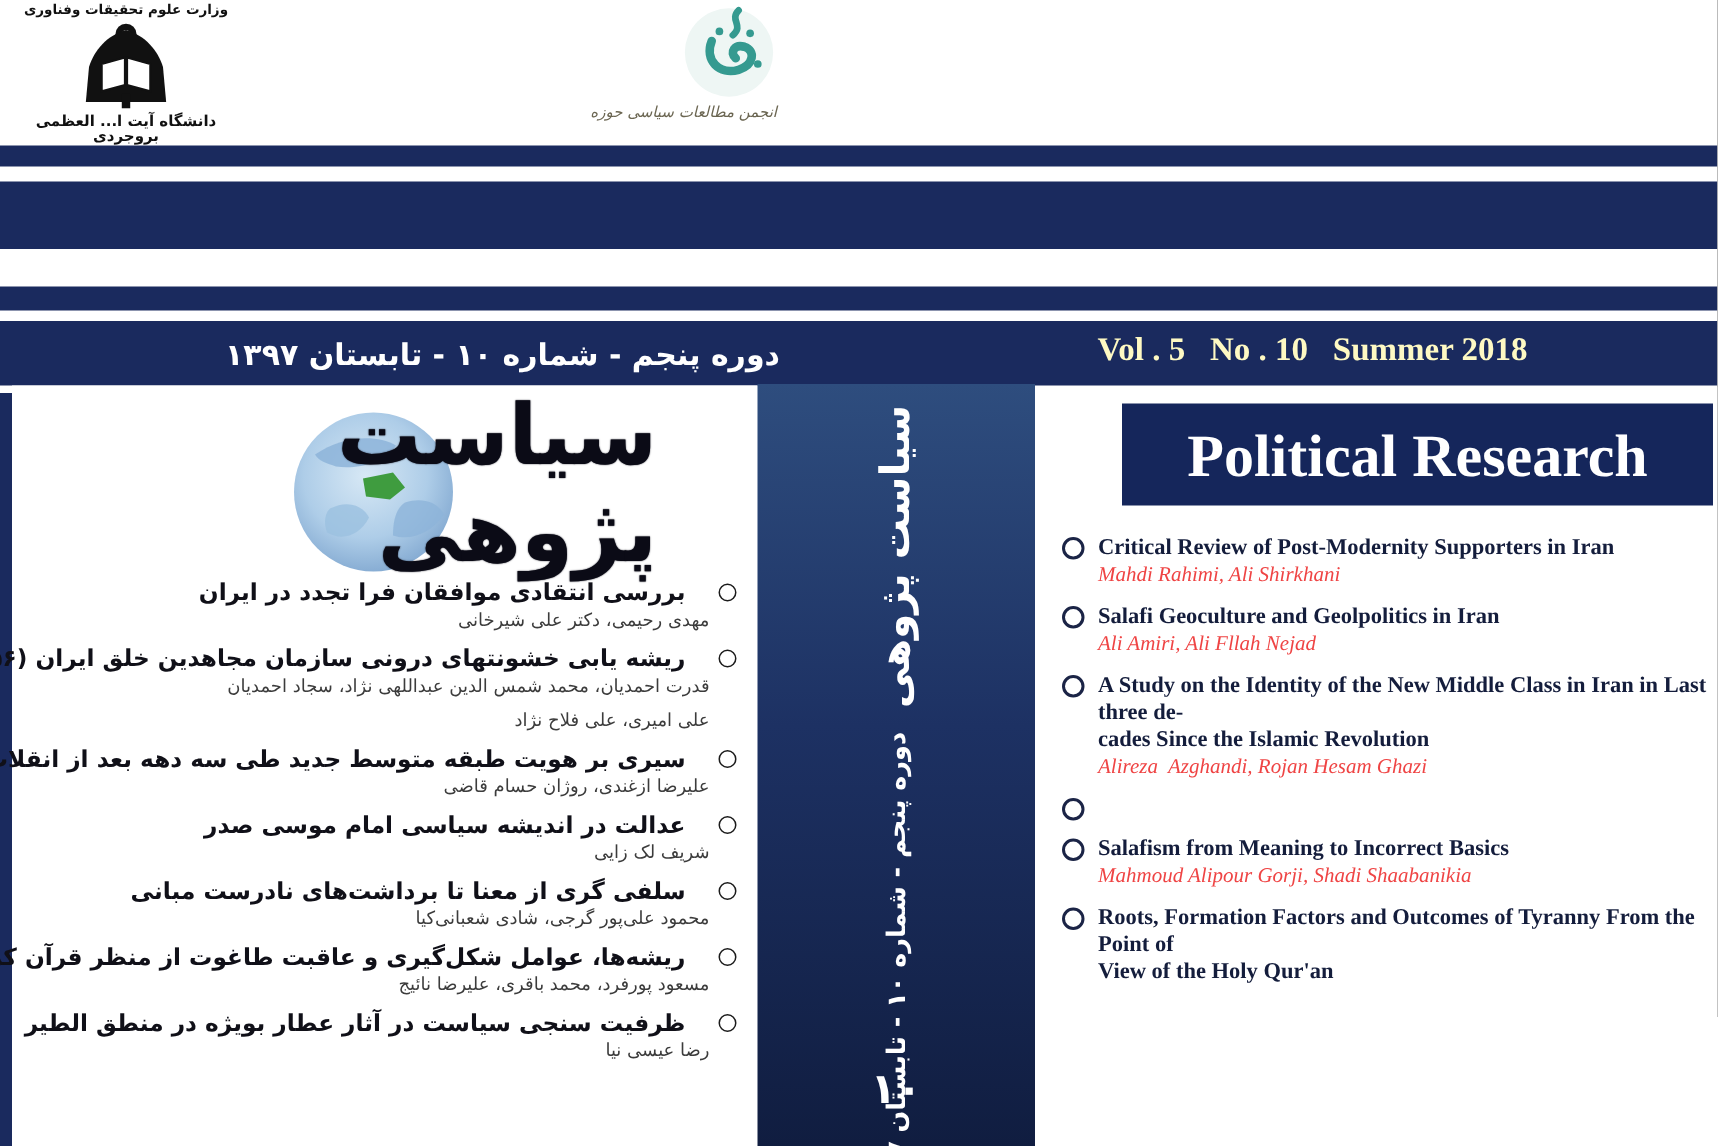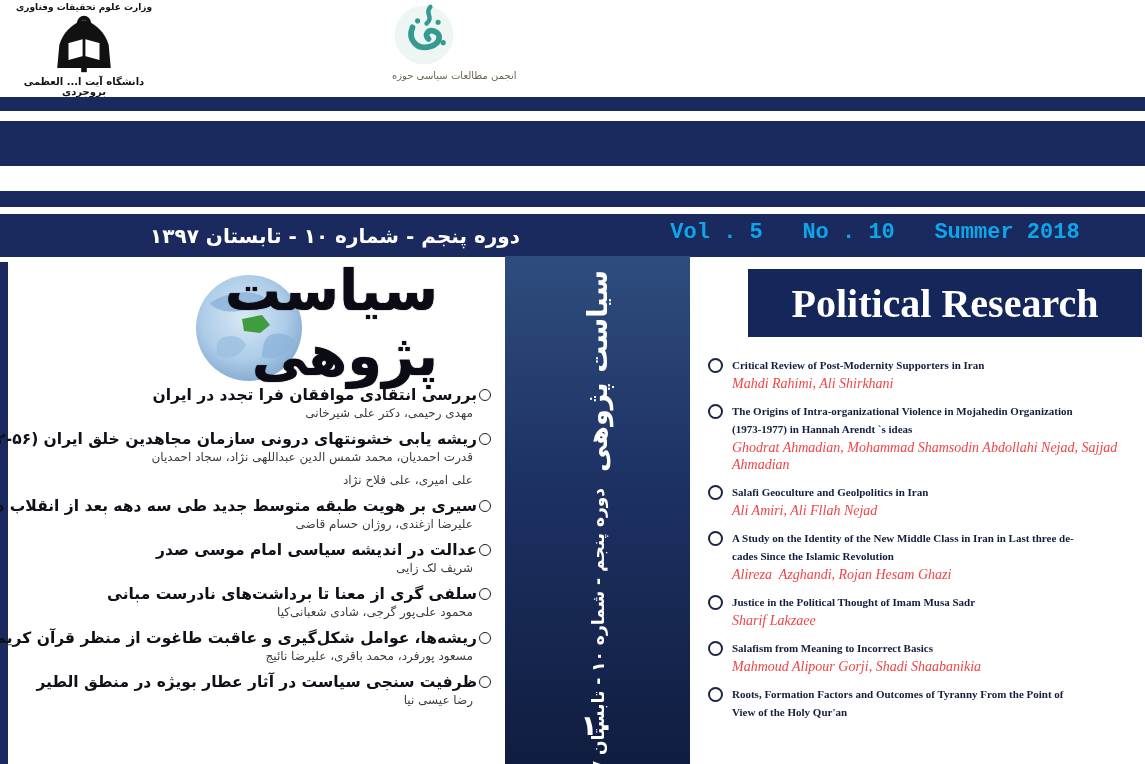--- a/index.html
+++ b/index.html
@@ -5,37 +5,37 @@
   html,body{margin:0;padding:0;background:#888;}
   .page{
     position:relative;width:1145px;height:764px;margin:0 auto;
     background:#ffffff;overflow:hidden;
     font-family:"DejaVu Sans",sans-serif;
   }
   
   .uni-block{position:absolute;left:14px;top:2px;width:140px;text-align:center;}
   .uni-caption-top{font-size:9px;font-weight:bold;color:#111;line-height:11px;}
   .uni-caption-bottom{font-size:10px;font-weight:bold;color:#111;line-height:10px;margin-top:-2px;}
-  .assoc-block{position:absolute;left:392px;top:3px;width:126px;text-align:left;}
+  .assoc-block{position:absolute;left:392px;top:3px;width:126px;text-align:right;font-style:italic;}
   .assoc-caption{font-size:10px;color:#6b6652;line-height:11px;margin-top:-1px;}
   
   .band{position:absolute;left:0;width:1145px;background:#1a2a5e;}
   .band1{top:97px;height:14px;}
   .band2{top:121px;height:45px;}
   .band3{top:191px;height:16px;}
   .header-band{position:absolute;left:0;top:214px;width:1145px;height:43px;background:#1a2a5e;}
   .header-fa{
     position:absolute;left:120px;top:0;width:430px;height:43px;
     display:flex;align-items:center;justify-content:center;
     color:#ffffff;font-weight:bold;font-size:20px;direction:rtl;
   }
   .header-en{
     position:absolute;right:55px;top:0;width:430px;height:37px;
     display:flex;align-items:center;justify-content:center;
-    color:#0ea5e9;font-family:Liberation Mono, monospace;font-weight:bold;
+    color:#fef9c3;font-family:Liberation Serif, serif;font-weight:bold;
     font-size:22px;white-space:pre;
   }
   
   .left-edge{position:absolute;left:0;top:262px;width:8px;height:502px;background:#1a2a5e;}
   .left-panel{position:absolute;left:8px;top:257px;width:497px;height:507px;background:#fff;}
   .spine{
     position:absolute;left:505px;top:256px;width:185px;height:508px;
     background:linear-gradient(180deg,#2e4d7e 0%,#1d3163 45%,#101d40 100%);
   }
   .right-panel{position:absolute;left:690px;top:258px;width:455px;height:506px;background:#fff;}
@@ -44,21 +44,21 @@
   .globe{position:absolute;left:182px;top:10px;}
   .masthead-title{
     position:absolute;left:90px;top:8px;width:340px;height:104px;
     display:flex;align-items:center;justify-content:center;
     font-size:56px;font-weight:bold;color:#0b0b16;direction:rtl;
     letter-spacing:-2px;text-shadow:0 0 1px #0b0b16;
   }
   
   .fa-list{position:absolute;left:10px;right:14px;top:128px;direction:rtl;}
   .fa-item{margin-bottom:8px;}
-  .fa-title-row{display:flex;align-items:flex-start;gap:2px;}
+  .fa-title-row{display:flex;align-items:flex-start;gap:22px;}
   .ring-fa{
     flex:0 0 auto;width:10px;height:10px;border:1.5px solid #1b1b1b;
     border-radius:50%;margin-top:4px;background:#fff;
   }
   .fa-title{font-size:15.5px;font-weight:bold;color:#101018;line-height:20px;white-space:nowrap;}
   .fa-authors{font-size:12px;color:#3c3c3c;line-height:15px;margin-right:18px;margin-top:1px;}
   
   .pr-box{
     position:absolute;left:58px;top:11px;width:394px;height:68px;background:#15265b;
     display:flex;align-items:center;justify-content:center;
@@ -67,21 +67,21 @@
     color:#ffffff;font-family:"Liberation Serif",serif;font-weight:bold;font-size:40px;
     white-space:nowrap;
   }
   .en-list{position:absolute;left:18px;right:4px;top:98px;font-family:"Liberation Serif",serif;}
   .en-item{display:flex;align-items:flex-start;gap:9px;margin-bottom:10px;}
   .ring-en{
     flex:0 0 auto;width:11px;height:11px;border:2px solid #1b2446;
     border-radius:50%;margin-top:2px;background:#fff;
   }
   .en-text{min-width:0;}
-  .en-title{font-size:11px;font-weight:bold;color:#141d3c;line-height:18px;white-space:pre-wrap;}
+  .en-title{font-size:15px;font-weight:bold;color:#141d3c;line-height:18px;white-space:pre-wrap;}
   .en-authors{font-size:14px;color:#ef4444;line-height:17px;margin-top:1px;white-space:pre-wrap;font-style:italic;}
   
   .spine-text{
     position:absolute;top:0;left:0;width:508px;height:185px;
     transform:rotate(-90deg) translateX(-508px);transform-origin:0 0;
     display:flex;align-items:center;direction:rtl;color:#ffffff;
     padding-right:14px;box-sizing:border-box;white-space:nowrap;
   }
   .spine-title{font-size:27px;font-weight:bold;letter-spacing:-1px;margin-left:16px;}
   .spine-subtitle{font-size:17px;font-weight:bold;}
@@ -229,46 +229,34 @@
       <div class="en-item">
         <span class="ring-en"></span>
         <div class="en-text">
           <div class="en-title">Critical Review of Post-Modernity Supporters in Iran</div>
           <div class="en-authors">Mahdi Rahimi, Ali Shirkhani</div>
         </div>
       </div>
       <div class="en-item">
         <span class="ring-en"></span>
         <div class="en-text">
-          <div class="en-title">The Origins of Intra-organizational Violence in Mojahedin Organization
-(1973-1977) in Hannah Arendt `s ideas</div>
-          <div class="en-authors">Ghodrat Ahmadian, Mohammad Shamsodin Abdollahi Nejad, Sajjad Ahmadian</div>
-        </div>
-      </div>
-      <div class="en-item">
-        <span class="ring-en"></span>
-        <div class="en-text">
           <div class="en-title">Salafi Geoculture and Geolpolitics in Iran</div>
           <div class="en-authors">Ali Amiri, Ali Fllah Nejad</div>
         </div>
       </div>
       <div class="en-item">
         <span class="ring-en"></span>
         <div class="en-text">
           <div class="en-title">A Study on the Identity of the New Middle Class in Iran in Last three de-
 cades Since the Islamic Revolution</div>
           <div class="en-authors">Alireza  Azghandi, Rojan Hesam Ghazi</div>
         </div>
       </div>
       <div class="en-item">
         <span class="ring-en"></span>
-        <div class="en-text">
-          <div class="en-title">Justice in the Political Thought of Imam Musa Sadr</div>
-          <div class="en-authors">Sharif Lakzaee</div>
-        </div>
       </div>
       <div class="en-item">
         <span class="ring-en"></span>
         <div class="en-text">
           <div class="en-title">Salafism from Meaning to Incorrect Basics</div>
           <div class="en-authors">Mahmoud Alipour Gorji, Shadi Shaabanikia</div>
         </div>
       </div>
       <div class="en-item">
         <span class="ring-en"></span>

